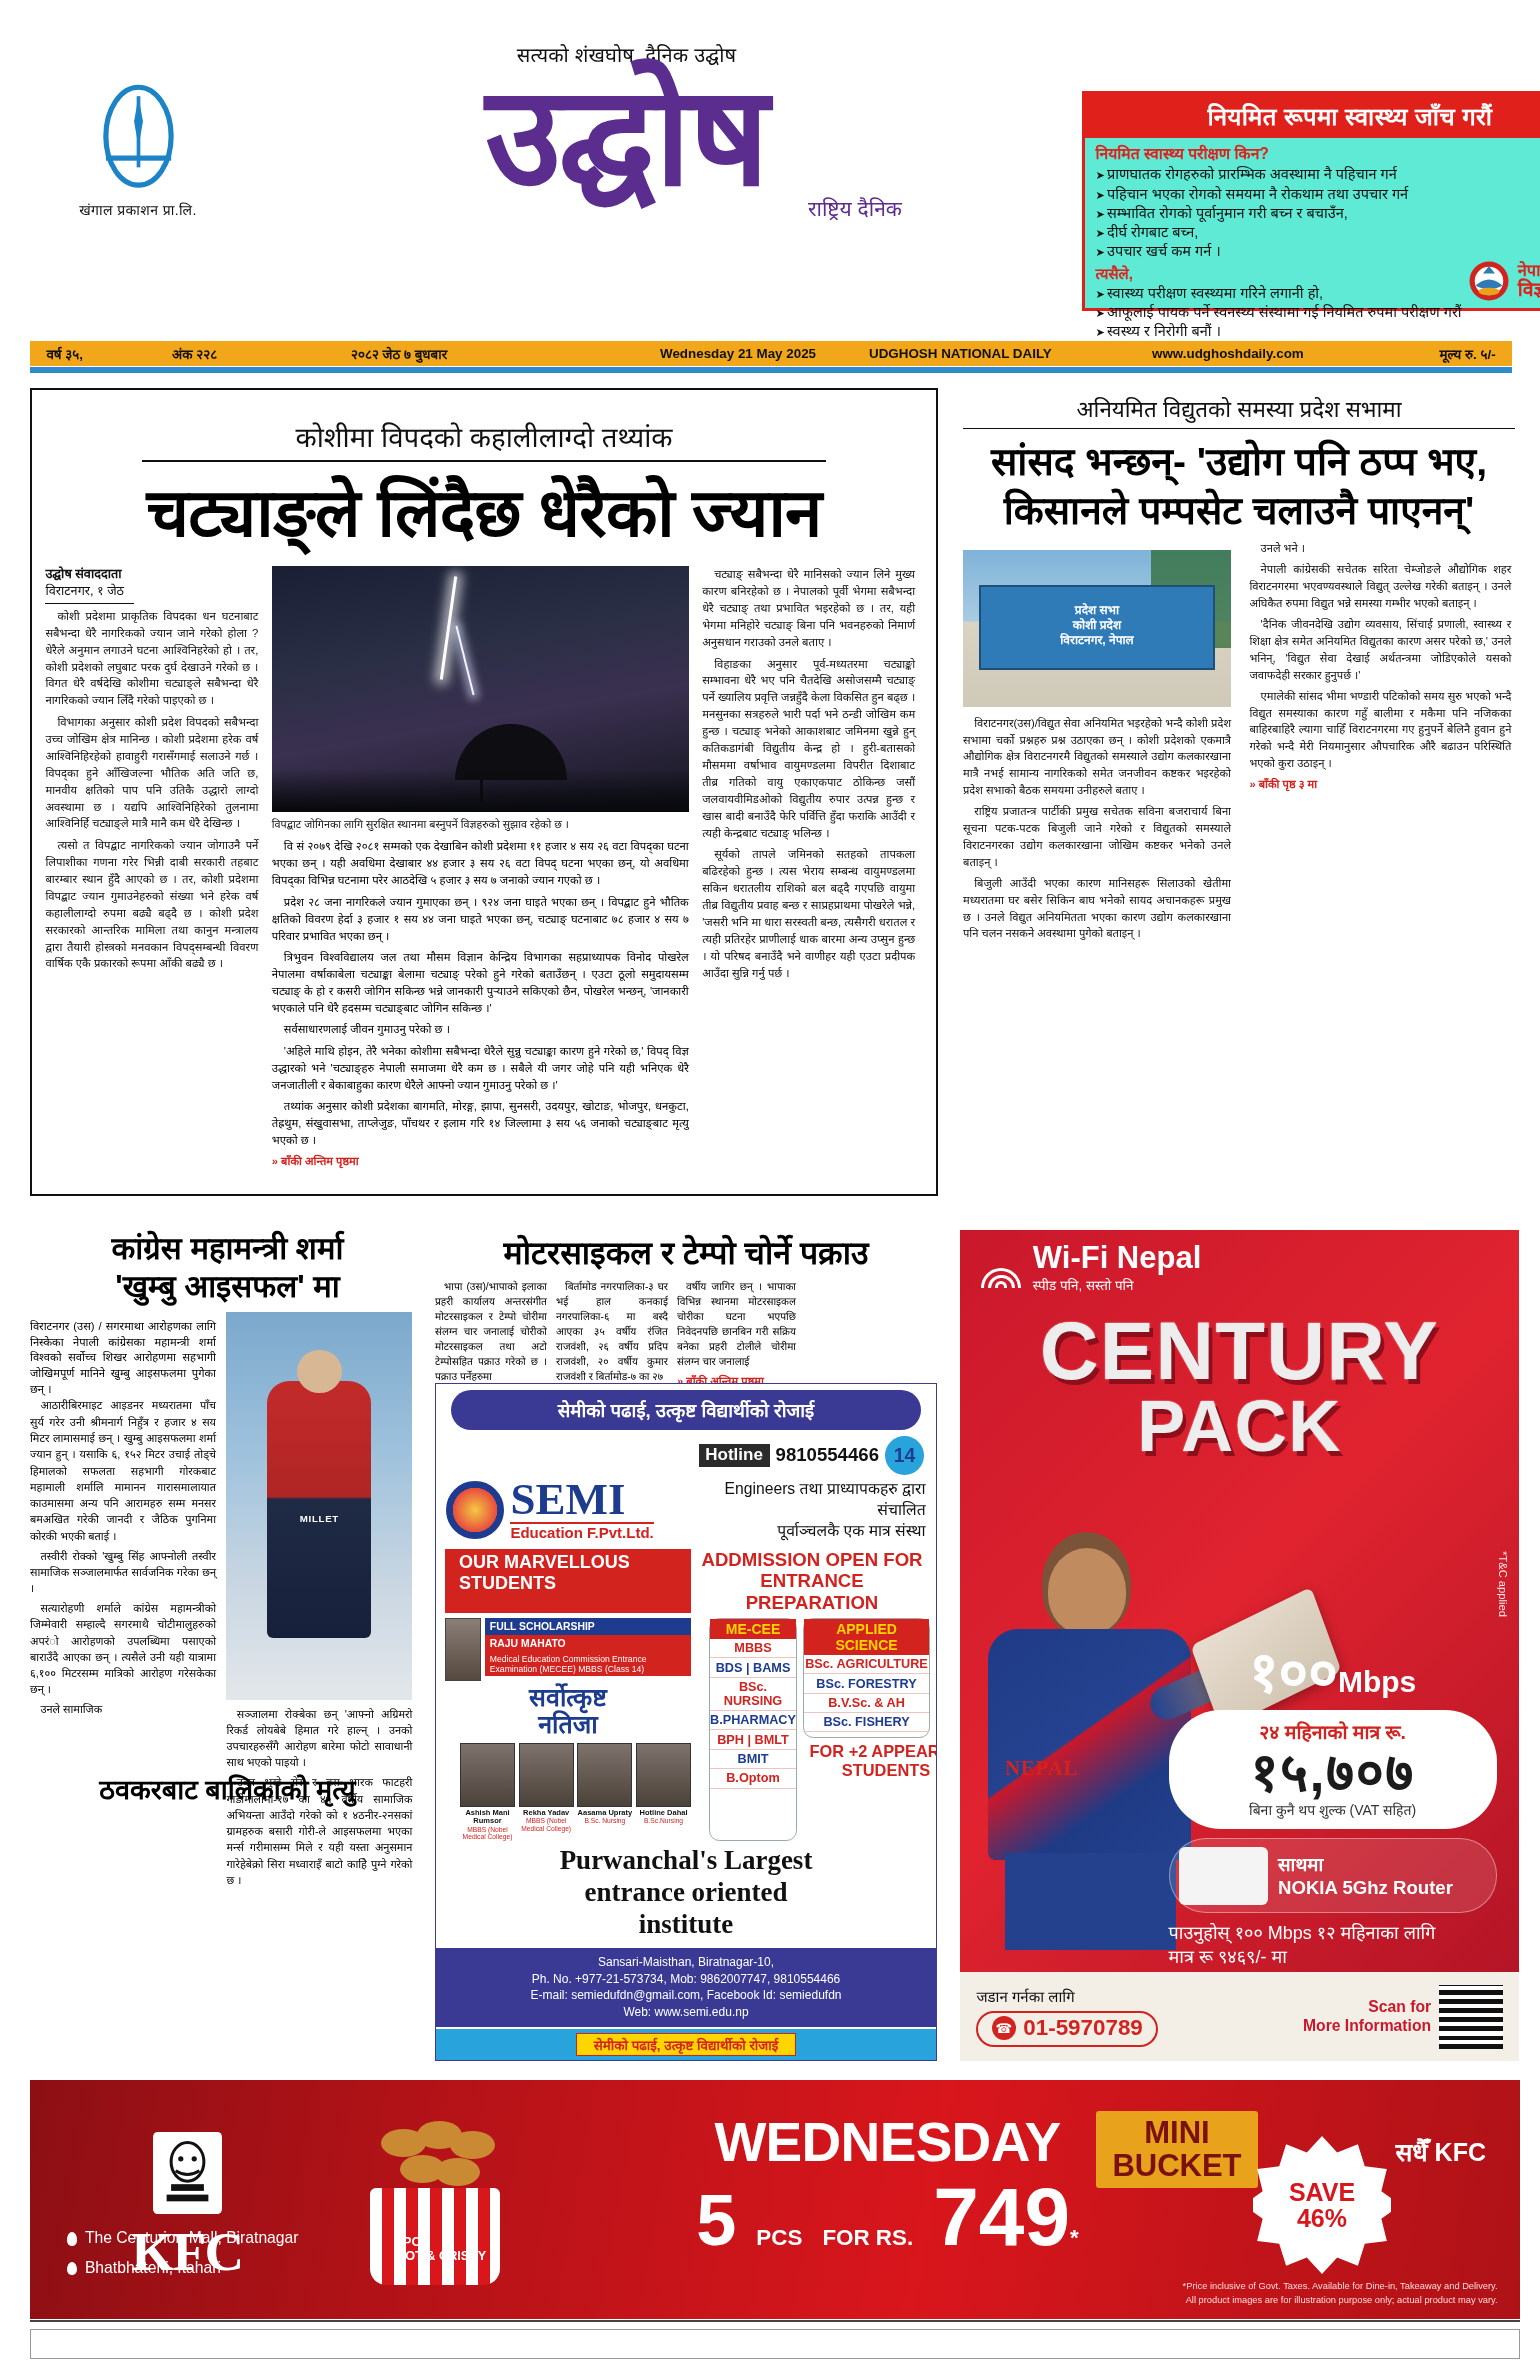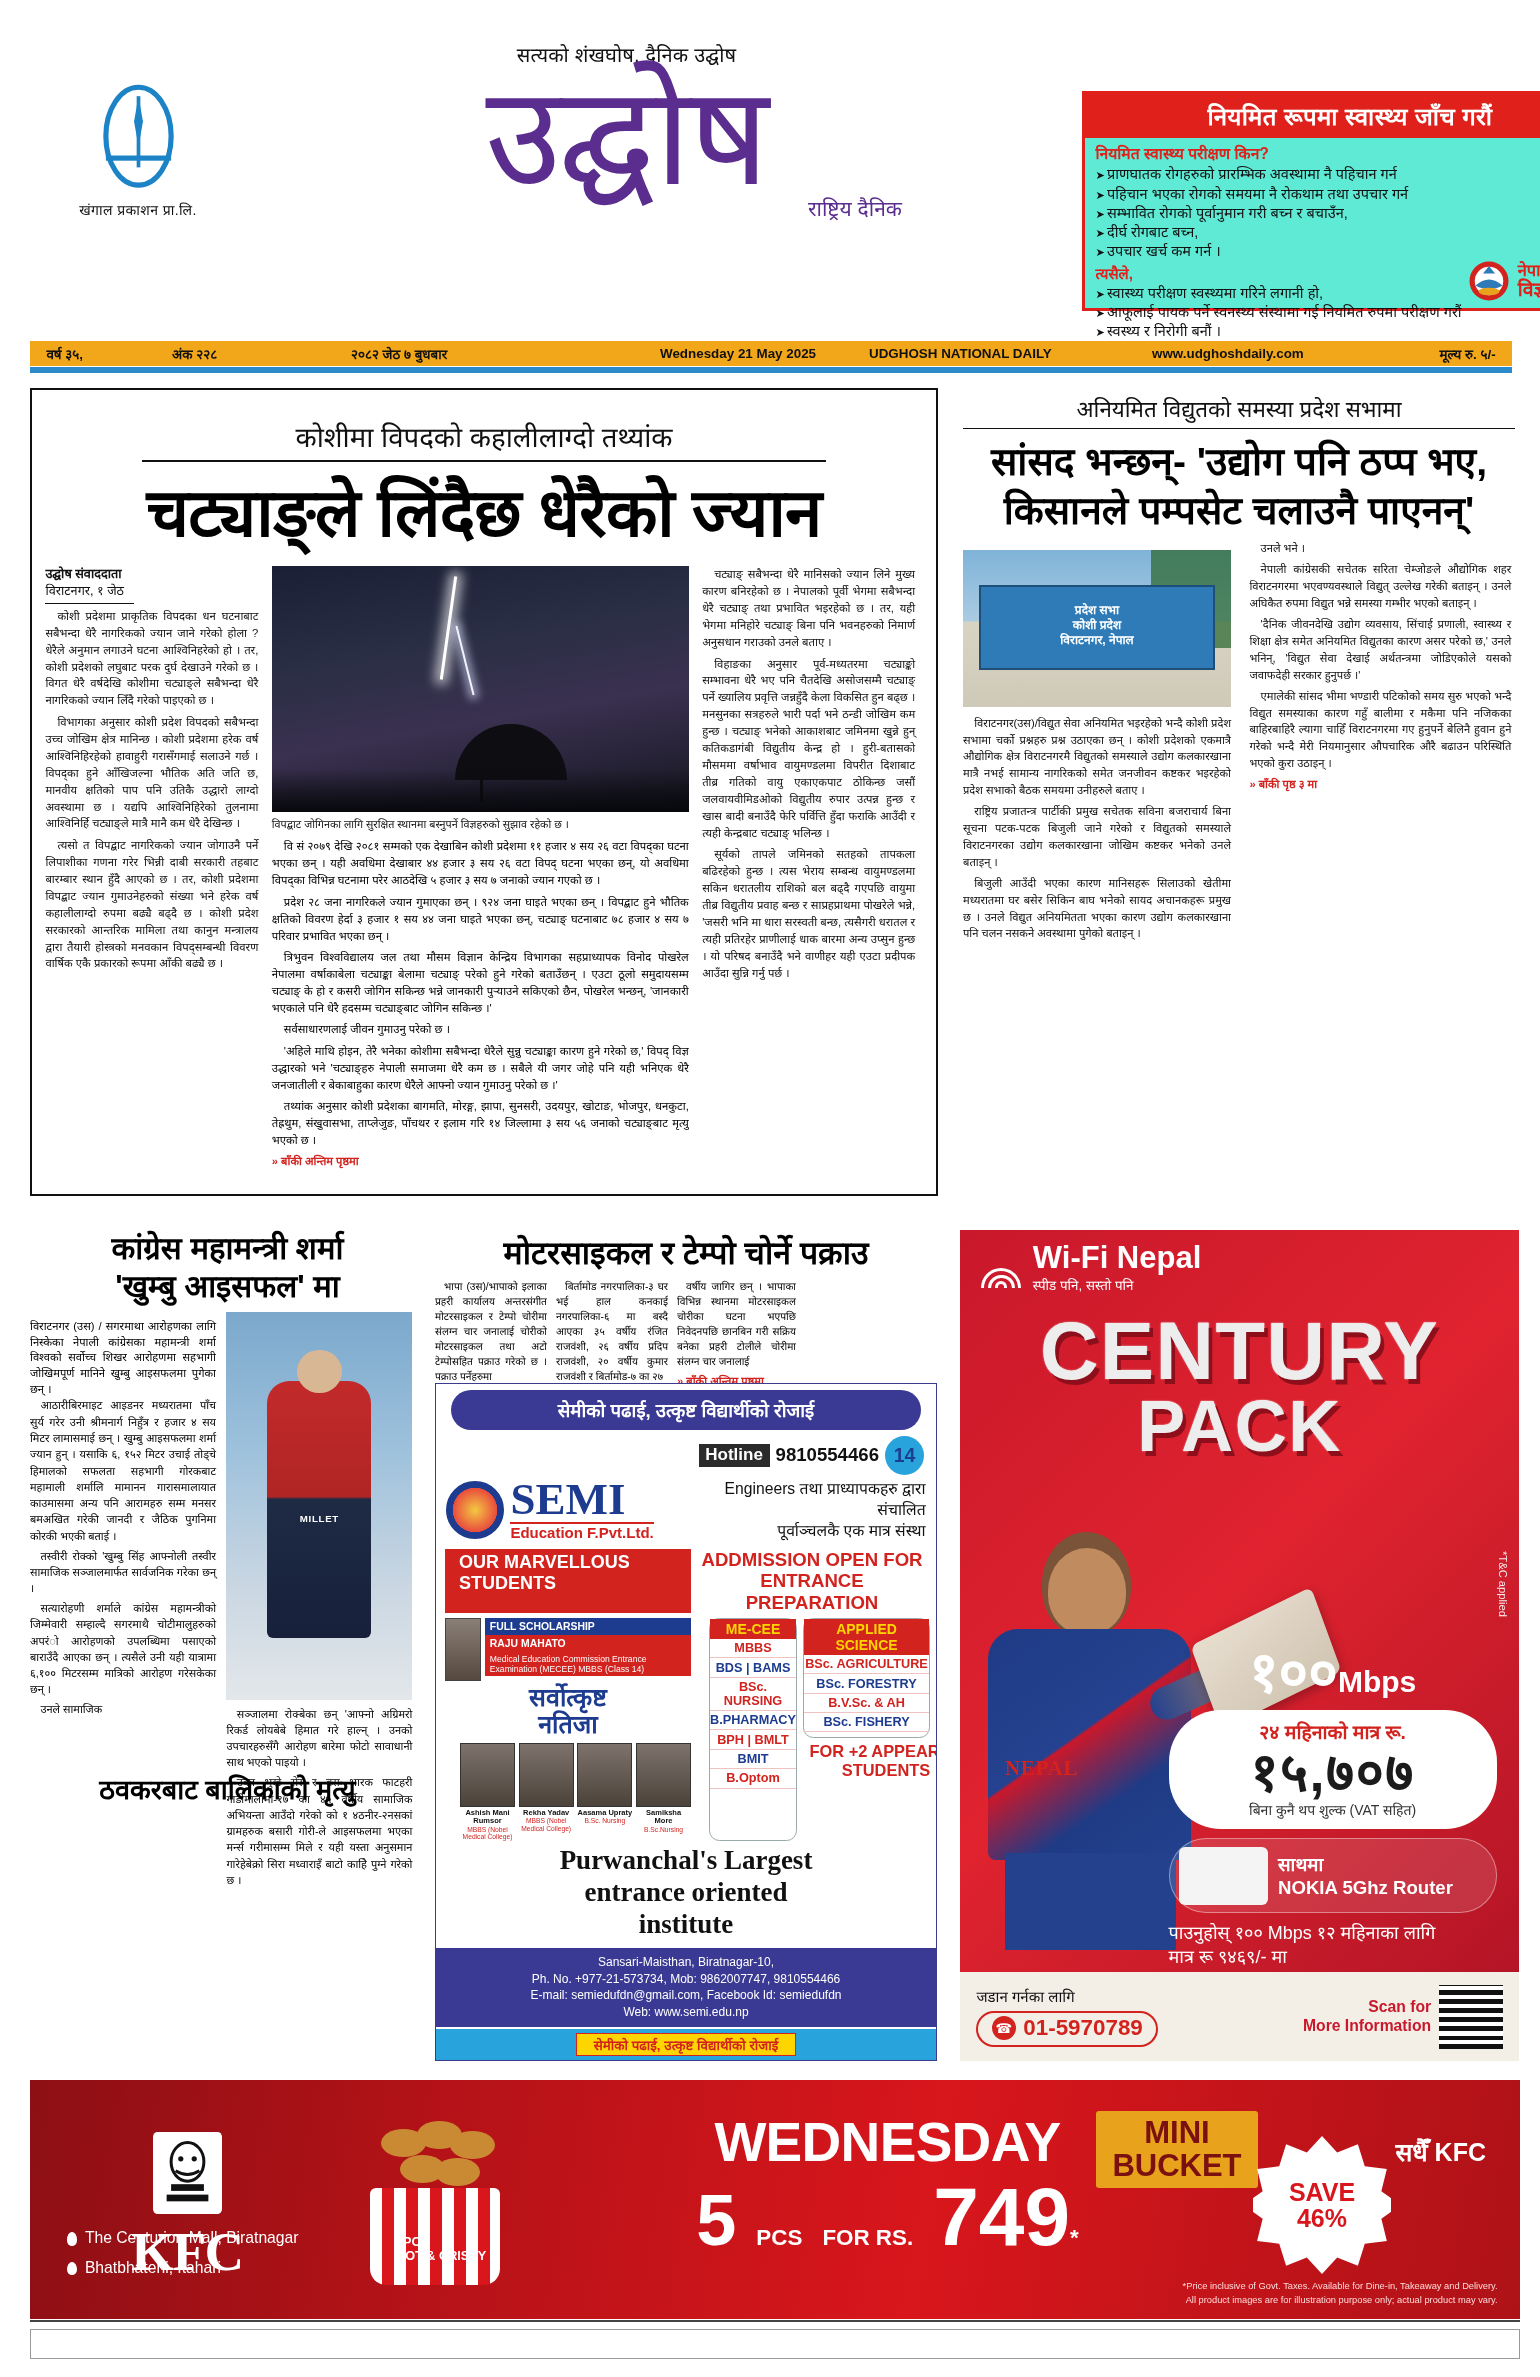--- a/index.html
+++ b/index.html
@@ -14,21 +14,21 @@
   
   .masthead { position:absolute; left:0; top:0; width:1541px; height:335px; }
   .logo-block { position:absolute; left:41px; top:78px; width:194px; text-align:center; }
   .logo-mark { width:89px; height:112px; margin:0 auto; position:relative; }
   .logo-caption { font-size:14px; color:#111; margin-top:10.4px; letter-spacing:0.4px; }
 
   .title-block { position:absolute; left:224px; top:41px; width:805px; text-align:center; }
   .tagline { font-size:20px; color:#111; margin-bottom:1.5px; letter-spacing:0.2px; }
   .paper-title {
     font-family:"Liberation Serif", serif;
-    font-size:138px; line-height:.98; font-weight:400; color:#5B2D8E;
+    font-size:138px; line-height:.98; font-weight:700; color:#5B2D8E;
     letter-spacing:-1.5px;
   }
   .subtitle { font-size:21px; color:#5B2D8E; text-align:right; padding-right:127px; margin-top:-10.4px; }
 
   
   .health-ad {
     position:absolute; left:1082px; top:91px; width:536px; height:220px;
     border:3px solid #E0201B; background:#5eead4;
   }
   .health-ad-title {
@@ -527,21 +527,21 @@
             <div class="nm">Rekha Yadav</div>
             <div class="de">MBBS (Nobel Medical College)</div>
           </div>
           <div class="stu-item">
             <div class="ph"></div>
             <div class="nm">Aasama Upraty</div>
             <div class="de">B.Sc. Nursing</div>
           </div>
           <div class="stu-item">
             <div class="ph"></div>
-            <div class="nm">Samiksha More</div>
+            <div class="nm">Hotline Dahal</div>
             <div class="de">B.Sc.Nursing</div>
           </div>
         </div>
       </div>
 
       <div class="course-col">
         <div class="course-box">
           <div class="course-title">ME-CEE</div>
           <ul>
             <li>MBBS</li>

